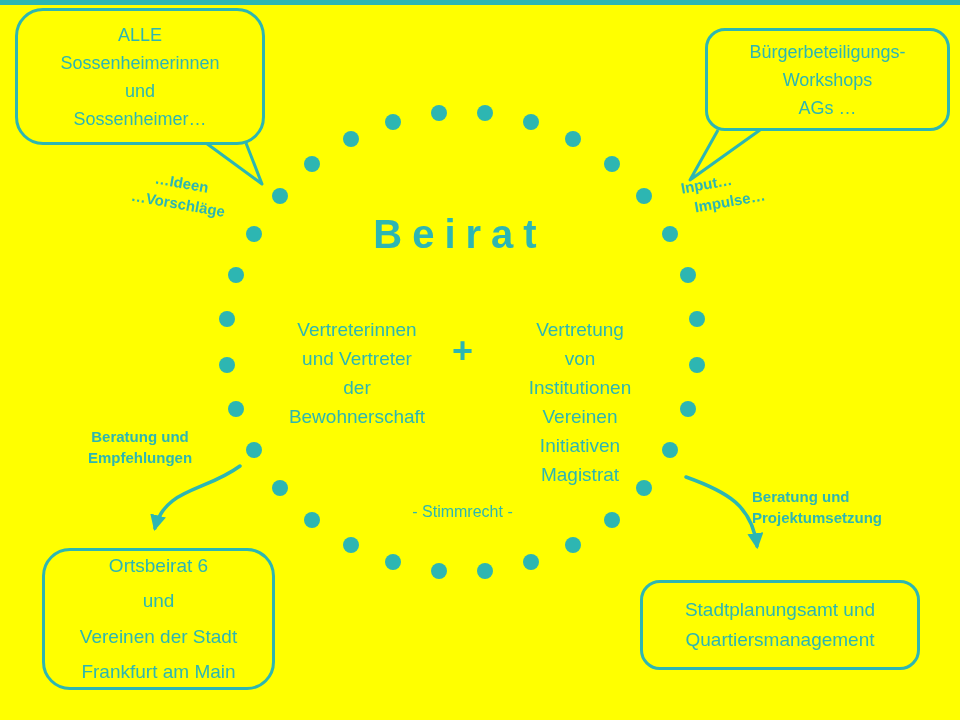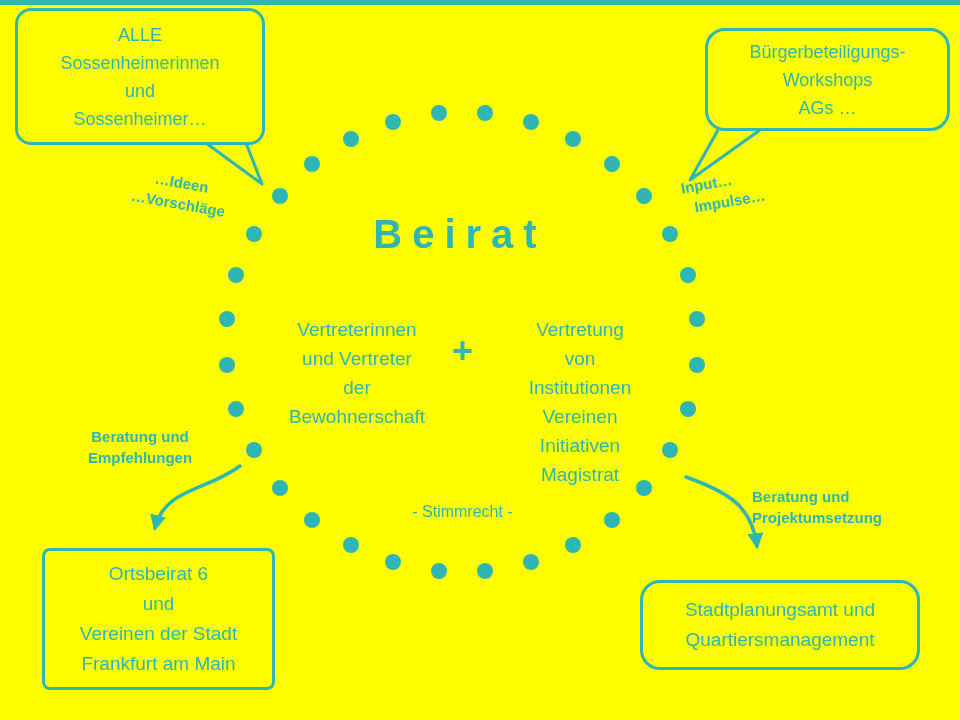--- a/index.html
+++ b/index.html
@@ -74,34 +74,34 @@
       <marker id="ah" viewBox="0 0 10 10" refX="8" refY="5" markerWidth="4.6" markerHeight="4.6" orient="auto">
         <path d="M0,0 L10,5 L0,10 z" fill="#2DB6B2"></path>
       </marker>
     </defs>
     <path d="M 206 143 L 262 184 L 246 143" fill="#FFFF00" stroke="#2DB6B2" stroke-width="3" stroke-linejoin="round"></path>
     <path d="M 760 130 L 690 180 L 718 130" fill="#FFFF00" stroke="#2DB6B2" stroke-width="3" stroke-linejoin="round"></path>
     <path d="M 240 466 C 205 492 165 488 155 528" fill="none" stroke="#2DB6B2" stroke-width="3.5" stroke-linecap="round" marker-end="url(#ah)"></path>
     <path d="M 686 477 C 728 492 752 506 757 546" fill="none" stroke="#2DB6B2" stroke-width="3.5" stroke-linecap="round" marker-end="url(#ah)"></path>
   </svg>
 
-  <div class="bubble" style="left:15px; top:8px; width:250px; height:137px; border-radius:16px;">
+  <div class="bubble" style="left:15px; top:8px; width:250px; height:137px; border-radius:28px;">
     <div class="ln">ALLE</div>
     <div class="ln">Sossenheimerinnen</div>
     <div class="ln">und</div>
     <div class="ln">Sossenheimer…</div>
   </div>
 
   <div class="bubble" style="left:705px; top:28px; width:245px; height:103px; border-radius:20px;">
     <div class="ln">Bürgerbeteiligungs-</div>
     <div class="ln">Workshops</div>
     <div class="ln">AGs …</div>
   </div>
 
-  <div class="bubble round-box" style="left:42px; top:548px; width:233px; height:142px; border-radius:8px;">
+  <div class="bubble round-box" style="left:42px; top:548px; width:233px; height:142px; border-radius:28px;justify-content:space-between;">
     <div class="ln">Ortsbeirat 6</div>
     <div class="ln">und</div>
     <div class="ln">Vereinen der Stadt</div>
     <div class="ln">Frankfurt am Main</div>
   </div>
 
   <div class="bubble round-box" style="left:640px; top:580px; width:280px; height:90px; border-radius:20px;">
     <div class="ln">Stadtplanungsamt und</div>
     <div class="ln">Quartiersmanagement</div>
   </div>

